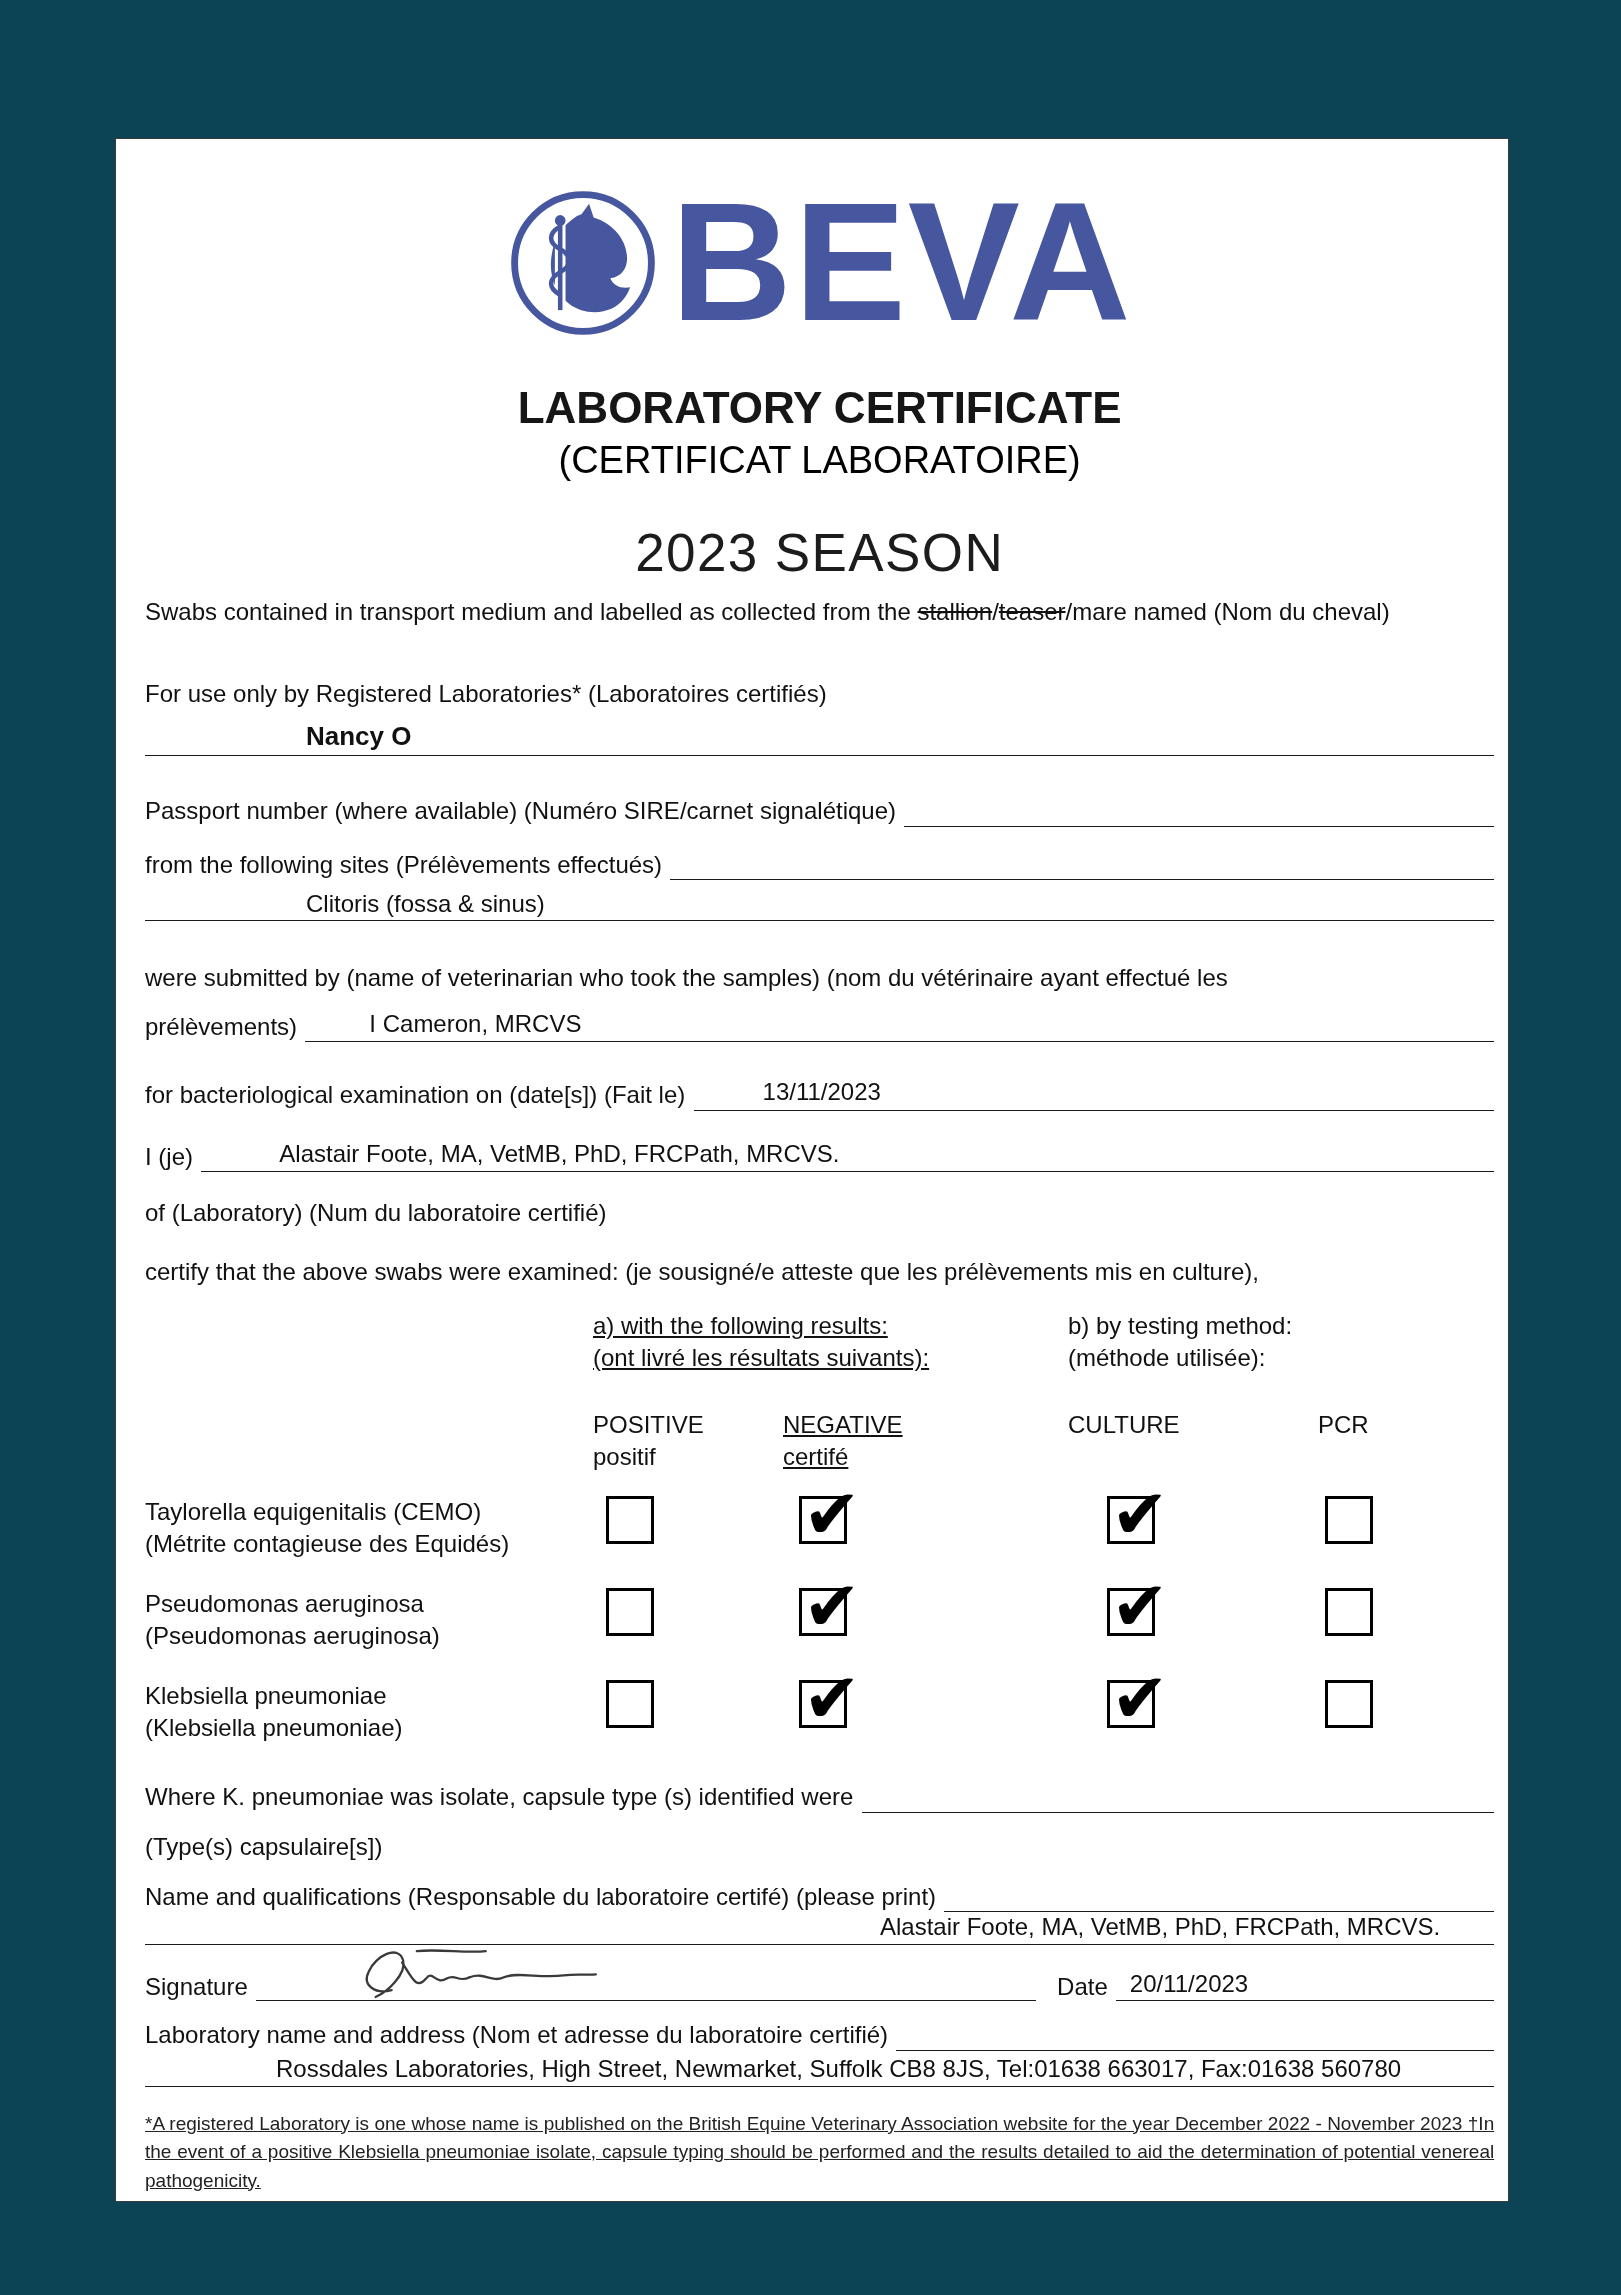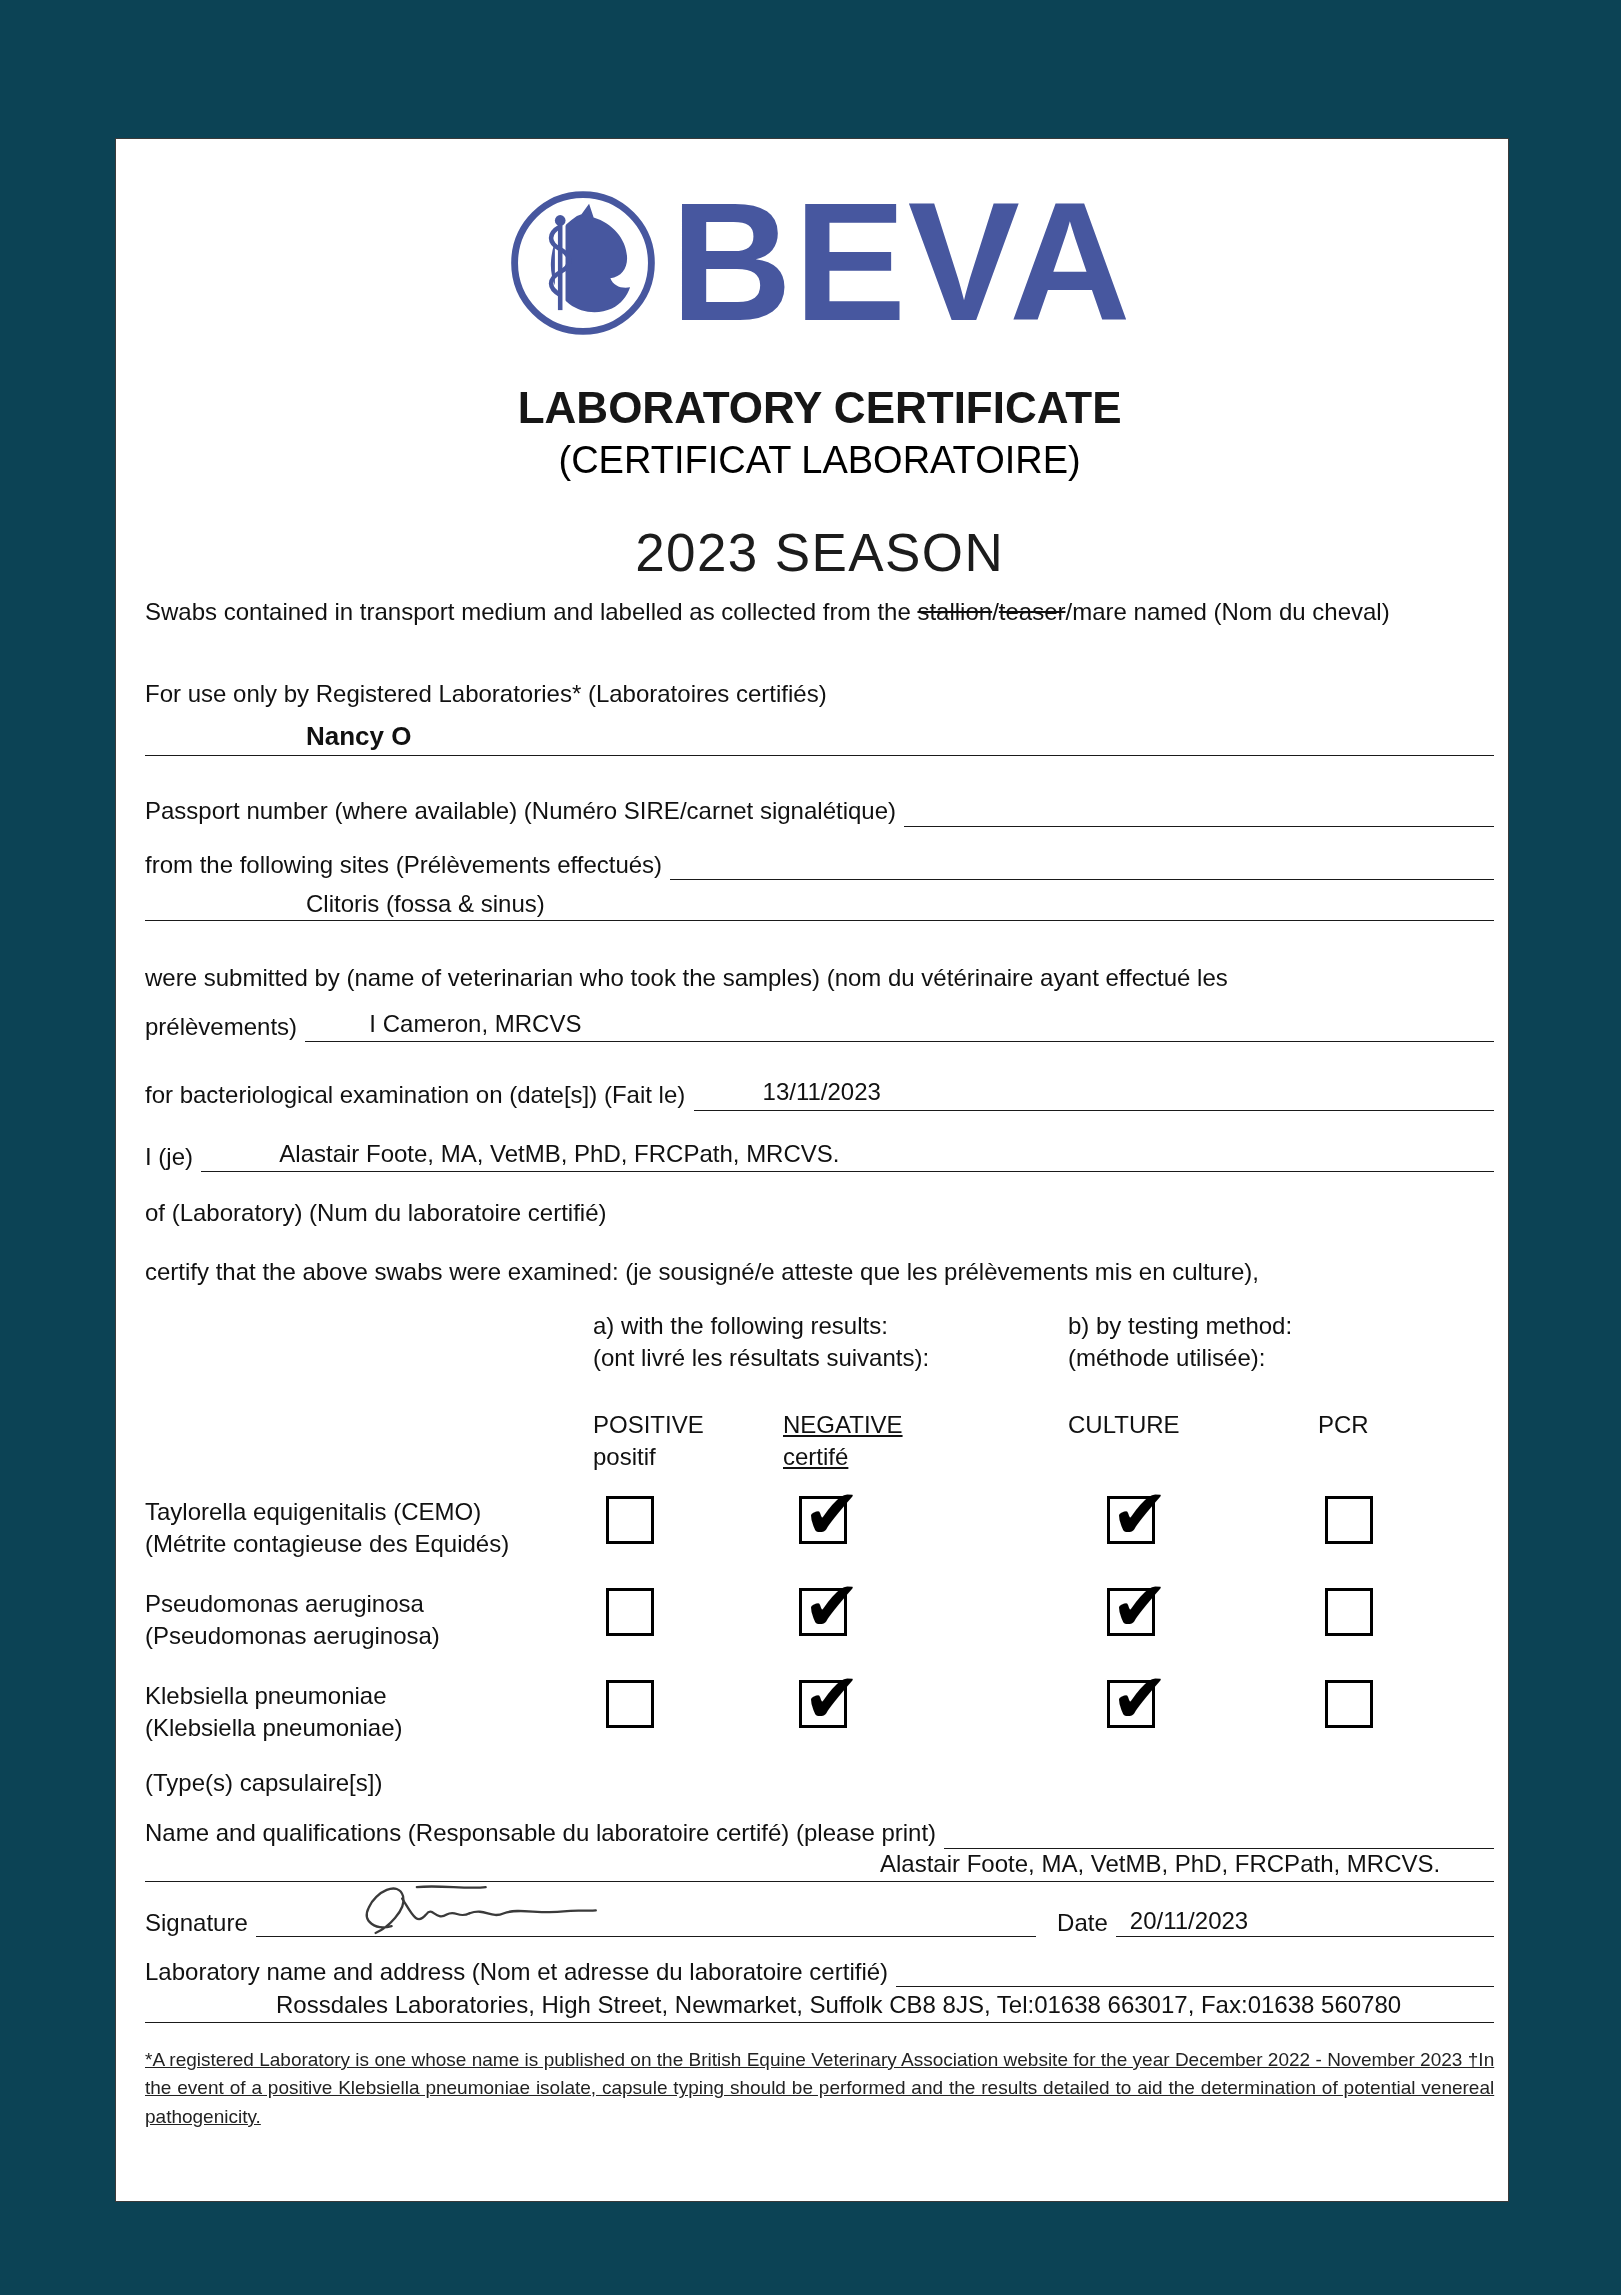--- a/index.html
+++ b/index.html
@@ -38,21 +38,21 @@
     padding:0 0 1.8px 13.8px;min-height:9.2px;
   }
   .value{font-size:24px;}
   .bold{font-weight:bold;}
   .value-line{border-bottom:1.8px solid #1a1a1a;padding-bottom:2.8px;font-size:24px;}
   
   .tbl-head1,.tbl-head2,.chk-row{position:relative;font-size:24px;line-height:1.32;}
   .tbl-head1{margin-top:22px;height:69px;}
   .tbl-head2{margin-top:30px;height:69px;}
   .abs{position:absolute;top:0;}
-  .res-col{left:448px;}
+  .res-col{left:448px;text-decoration:underline;}
   .met-col{left:923px;}
   .pos-col{left:448px;}
   .neg-col{left:638px;text-decoration:underline;}
   .cul-col{left:923px;}
   .pcr-col{left:1173px;}
   .chk-row{height:69px;margin-top:23px;}
   .chk-row.first{margin-top:18.4px;}
   .chk-label{position:absolute;left:0;top:0;}
   .cb{
     position:absolute;top:0;width:42px;height:42px;
@@ -219,20 +219,24 @@
         <span class="mark">✔</span>
       </span>
     <span class="cb cb-cul">
         <span class="mark">✔</span>
       </span>
     <span class="cb cb-pcr">
         <span class="mark"></span>
       </span>
   </div>
 
+  <div class="field-row mt-where">
+    <span class="flabel">Where K. pneumoniae was isolate, capsule type (s) identified were</span>
+    <span class="fill-line"><span class="value"></span></span>
+  </div>
   <p class="line-text mt-tiny">(Type(s) capsulaire[s])</p>
 
   <div class="field-row mt-tiny">
     <span class="flabel">Name and qualifications (Responsable du laboratoire certifé) (please print)</span>
     <span class="fill-line"></span>
   </div>
   <div class="value-line" style="margin-top:0.9px">
     <span class="value" style="margin-left:735px">Alastair Foote, MA, VetMB, PhD, FRCPath, MRCVS.</span>
   </div>
 

